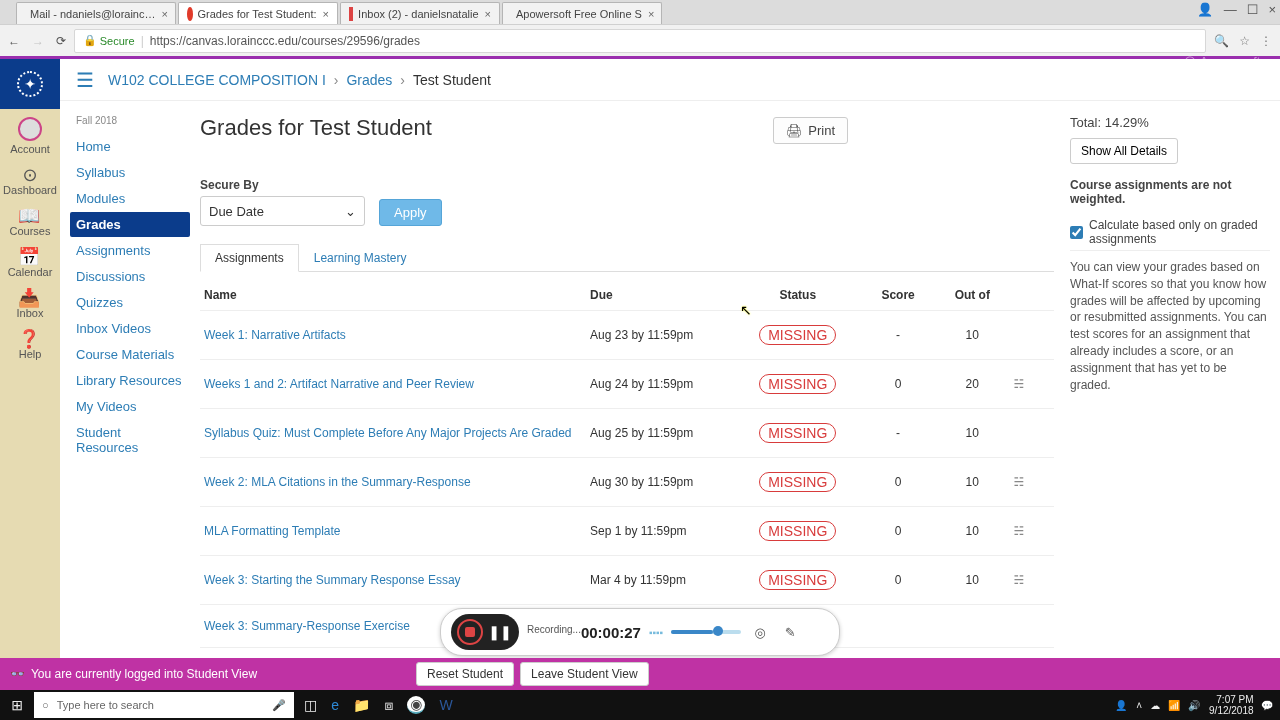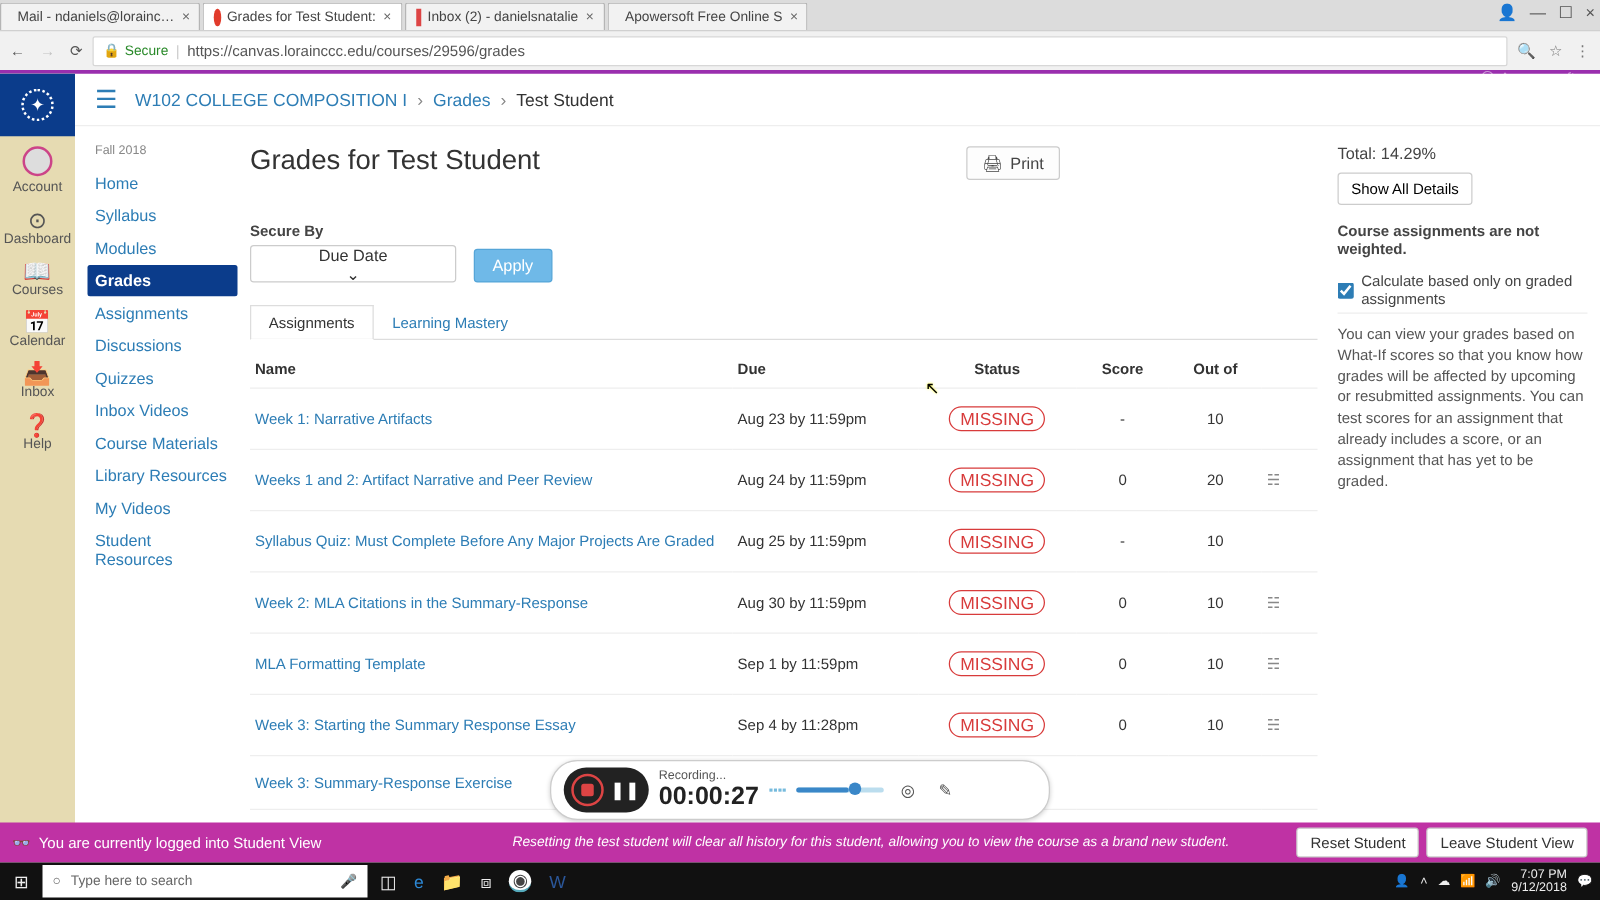--- a/index.html
+++ b/index.html
@@ -1,19 +1,19 @@
 <!DOCTYPE html>
 <html><head>
 <meta charset="utf-8">
 <style>
 * { margin: 0; padding: 0; box-sizing: border-box; font-family: "Segoe UI", Arial, sans-serif; }
 body { width: 1280px; height: 720px; overflow: hidden; background: #fff; font-size: 13px; color: #333; position: relative; }
 
 
-.chrome-tabs { height: 24px; background: #dcdcdc; display: flex; align-items: flex-end; padding: 0 0; }
+.chrome-tabs { height: 24px; background: #dcdcdc; display: flex; align-items: flex-end; padding: 0 16px; }
 .chrome-tab { height: 22px; background: #f2f2f2; border: 1px solid #b5b5b5; border-bottom: none; border-radius: 2px 2px 0 0; display: flex; align-items: center; padding: 0 8px; margin-right: 2px; font-size: 11px; color: #444; max-width: 160px; white-space: nowrap; overflow: hidden; text-overflow: ellipsis; position: relative; }
 .chrome-tab.active { background: #fff; }
 .chrome-tab .tab-close { margin-left: 6px; color: #666; cursor: pointer; }
 .chrome-tab .tab-favicon { width: 14px; height: 14px; margin-right: 5px; display: inline-block; }
 .chrome-sys { position: absolute; right: 4px; top: 2px; display: flex; gap: 10px; color: #555; font-size: 13px; }
 .chrome-sys span { cursor: pointer; }
 
 .chrome-addr { height: 32px; background: #f1f1f1; border-top: 1px solid #d0d0d0; display: flex; align-items: center; padding: 0 8px; gap: 8px; font-size: 12px; color: #555; position: relative; }
 .addr-icons-left { display: flex; gap: 12px; align-items: center; }
 .addr-url-box { display: flex; align-items: center; gap: 6px; flex: 1; border: 1px solid #d7d7d7; height: 24px; border-radius: 2px; padding: 0 8px; background: #fff; }
@@ -41,21 +41,21 @@
 .body-flex { display: flex; flex: 1; overflow: hidden; }
 .coursenav { width: 130px; padding: 10px 0 0 10px; font-size: 13px; }
 .coursenav .term { color: #888; font-size: 10px; margin: 4px 0 8px 6px; }
 .coursenav .cn-item { display: block; padding: 5px 6px; margin: 1px 0; color: #2d7db5; cursor: pointer; border-radius: 2px; }
 .coursenav .cn-item.active { background: #0b3c8b; color: #fff; font-weight: 600; }
 .main-area { flex: 1; display: flex; padding: 14px 10px 0 10px; gap: 16px; overflow: hidden; }
 .grades-col { flex: 1; }
 .grades-col h1 { font-size: 22px; font-weight: 500; color: #333; margin-bottom: 10px; }
 .arrange-row { display: flex; align-items: flex-end; gap: 14px; margin-top: 8px; }
 .arrange-label { font-size: 12px; font-weight: 600; color: #444; margin-bottom: 4px; display: block; }
-.arrange-select { width: 165px; height: 30px; border: 1px solid #ccc; border-radius: 3px; padding: 0 8px; font-size: 13px; background: #fff; position: relative; display: flex; align-items: center; justify-content: space-between; cursor: pointer; flex-direction: column; }
+.arrange-select { width: 165px; height: 30px; border: 1px solid #ccc; border-radius: 3px; padding: 0 8px; font-size: 13px; background: #fff; position: relative; display: flex; align-items: center; justify-content: space-between; cursor: pointer; }
 .apply-btn { background: #6fb9e8; color: #fff; border: 1px solid #55a5d8; padding: 5px 14px; border-radius: 3px; cursor: pointer; font-size: 13px; margin-top: 48px; }
 .print-btn { position: absolute; right: 432px; top: 16px; border: 1px solid #ccc; background: #fdfdfd; padding: 5px 12px; border-radius: 3px; cursor: pointer; display: flex; align-items: center; gap: 6px; font-size: 13px; color: #444; }
 
 .tabs-row { margin-top: 18px; border-bottom: 1px solid #ddd; display: flex; }
 .tab { font-size: 12px; padding: 6px 14px; cursor: pointer; border: 1px solid transparent; margin-bottom: -1px; }
 .tab.active { border: 1px solid #ddd; border-bottom: 1px solid #fff; color: #333; }
 .tab.inactive { color: #2d7db5; }
 
 .grades-table { width: 100%; margin-top: 8px; font-size: 12px; border-collapse: collapse; }
 .grades-table th { text-align: left; font-weight: 600; padding: 8px 4px; color: #333; border-bottom: 1px solid #eee; font-size: 12px; }
@@ -89,22 +89,22 @@
 .task-icons { display: flex; gap: 14px; align-items: center; margin-left: 10px; font-size: 14px; }
 .task-tray { margin-left: auto; display: flex; gap: 8px; align-items: center; padding-right: 6px; font-size: 10px; }
 .tray-time { text-align: right; line-height: 1.1; }
 
 
 .recorder { position: absolute; left: 440px; bottom: 64px; width: 400px; height: 48px; background: #fff; border: 1px solid #ccc; border-radius: 22px; display: flex; align-items: center; padding: 0 10px; gap: 8px; box-shadow: 0 1px 4px rgba(0,0,0,0.2); }
 .rec-dark { background: #222; border-radius: 18px; height: 36px; display: flex; align-items: center; padding: 0 6px; gap: 4px; }
 .rec-stop { width: 26px; height: 26px; border-radius: 50%; border: 2px solid #d44; display: flex; align-items: center; justify-content: center; cursor: pointer; }
 .rec-stop-inner { width: 10px; height: 10px; background: #d44; border-radius: 2px; }
 .rec-pause { width: 26px; height: 26px; border-radius: 50%; display: flex; align-items: center; justify-content: center; cursor: pointer; color: #fff; font-size: 14px; }
-.rec-text { display: flex; flex-direction: column; font-size: 10px; color: #555; }
-.rec-time { font-size: 20px; font-weight: 600; color: #222; }
+.rec-text { display: flex; flex-direction: row; font-size: 10px; color: #555; }
+.rec-time { font-size: 15px; font-weight: 600; color: #222; }
 .rec-slider { width: 70px; height: 4px; background: #bde; position: relative; border-radius: 2px; }
 .rec-slider-fill { position: absolute; left: 0; top: 0; height: 100%; width: 60%; background: #3a87c8; border-radius: 2px; }
 .rec-slider-thumb { position: absolute; left: 60%; top: -4px; width: 10px; height: 10px; border-radius: 50%; background: #3a87c8; }
 .rec-tool { width: 22px; height: 22px; color: #555; cursor: pointer; display: flex; align-items: center; justify-content: center; }
 
 
 .cursor-arrow { position: absolute; left: 740px; top: 302px; font-size: 14px; color: #000; pointer-events: none; z-index: 99; text-shadow: 0 0 2px #ff0; }
 
 
 .watermark { position: absolute; right: 20px; top: 30px; color: rgba(255,255,255,0.5); font-size: 12px; display: flex; align-items: center; gap: 4px; pointer-events: none; }
@@ -289,21 +289,21 @@
                 <tr>
                   <td><span class="assn-link">MLA Formatting Template</span></td>
                   <td>Sep 1 by 11:59pm</td>
                   <td><span class="missing-pill">MISSING</span></td>
                   <td>0</td>
                   <td>10</td>
                   <td><span class="detail-ico">☵</span></td>
                 </tr>
                 <tr>
                   <td><span class="assn-link">Week 3: Starting the Summary Response Essay</span></td>
-                  <td>Sep 4 by 11:28pm</td>
+                  <td>Mar 4 by 11:59pm</td>
                   <td><span class="missing-pill">MISSING</span></td>
                   <td>0</td>
                   <td>10</td>
                   <td><span class="detail-ico">☵</span></td>
                 </tr>
                 <tr>
                   <td><span class="assn-link">Week 3: Summary-Response Exercise</span></td>
                   <td></td>
                   <td></td>
                   <td></td>
@@ -349,21 +349,20 @@
     </div>
   <div class="rec-tool">◎</div>
   <div class="rec-tool">✎</div>
 </div>
 
 <div class="sv-banner">
   <div class="sv-msg">
       <span>👓</span>
       <span>You are currently logged into Student View</span>
     </div>
-  <div class="sv-reset-msg">Resetting the test student will clear all history for this student, allowing you to view the course as a brand new student.</div>
   <button class="sv-btn">Reset Student</button>
   <button class="sv-btn">Leave Student View</button>
 </div>
 
 <div class="taskbar">
   <div class="task-start">⊞</div>
   <div class="task-search">
     <span>○</span>
     <span>Type here to search</span>
     <span class="mic">🎤</span>

